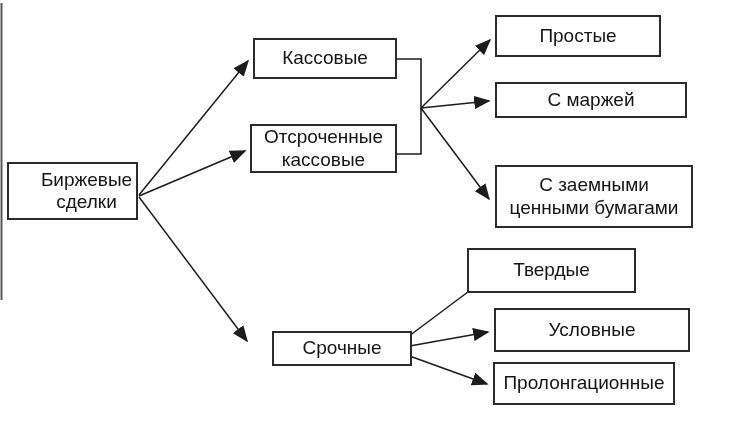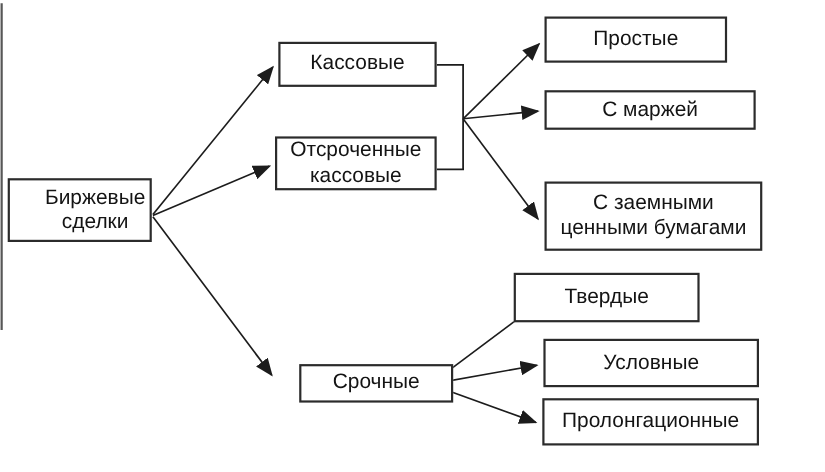--- a/index.html
+++ b/index.html
@@ -43,21 +43,21 @@
   
   .n-root      { left: 7px;   top: 162px; width: 131px; height: 58px; padding-left: 28px; }
   .n-cash      { left: 253px; top: 38px;  width: 144px; height: 41px; }
   .n-defcash   { left: 250px; top: 124px; width: 147px; height: 49px; }
   .n-term      { left: 252px; top: 331px; width: 140px; height: 35px; margin-left: 20px; }
   .n-simple    { left: 495px; top: 15px;  width: 166px; height: 42px; }
   .n-margin    { left: 495px; top: 82px;  width: 192px; height: 36px; }
   .n-borrowed  { left: 495px; top: 165px; width: 198px; height: 63px; }
   .n-firm      { left: 467px; top: 248px; width: 169px; height: 45px; }
   .n-cond      { left: 494px; top: 308px; width: 196px; height: 44px; }
-  .n-prolong   { left: 493px; top: 362px; width: 197px; height: 43px; }
+  .n-prolong   { left: 493px; top: 362px; width: 182px; height: 43px; }
 </style>
 </head>
 <body>
 
 <div class="canvas">
 
   <svg class="connectors" width="750" height="429" viewBox="0 0 750 429" xmlns="http://www.w3.org/2000/svg">
     <defs>
       <marker id="arrow" viewBox="0 0 10 8" refX="9" refY="4" markerWidth="11" markerHeight="9" orient="auto">
         <path d="M0,0 L10,4 L0,8 Z" fill="#1c1c1c"></path>

